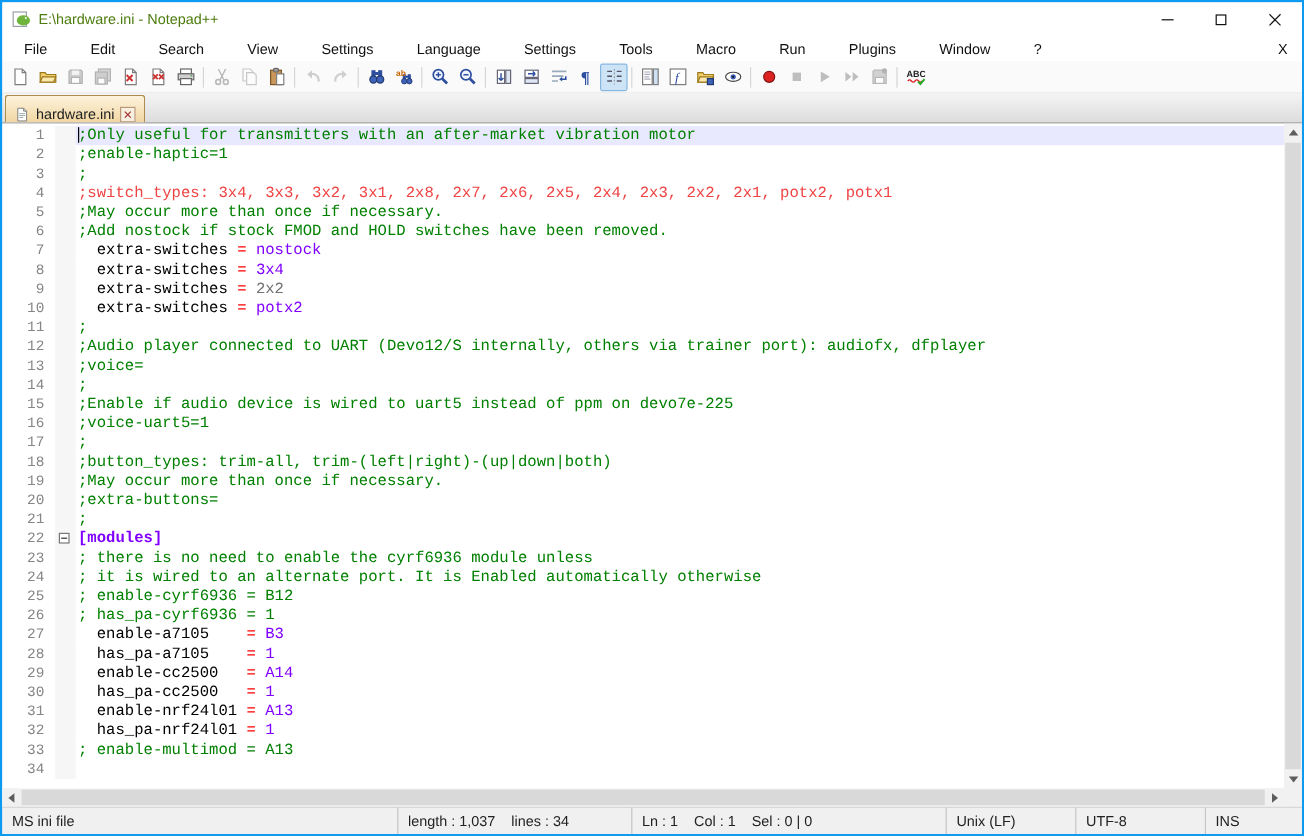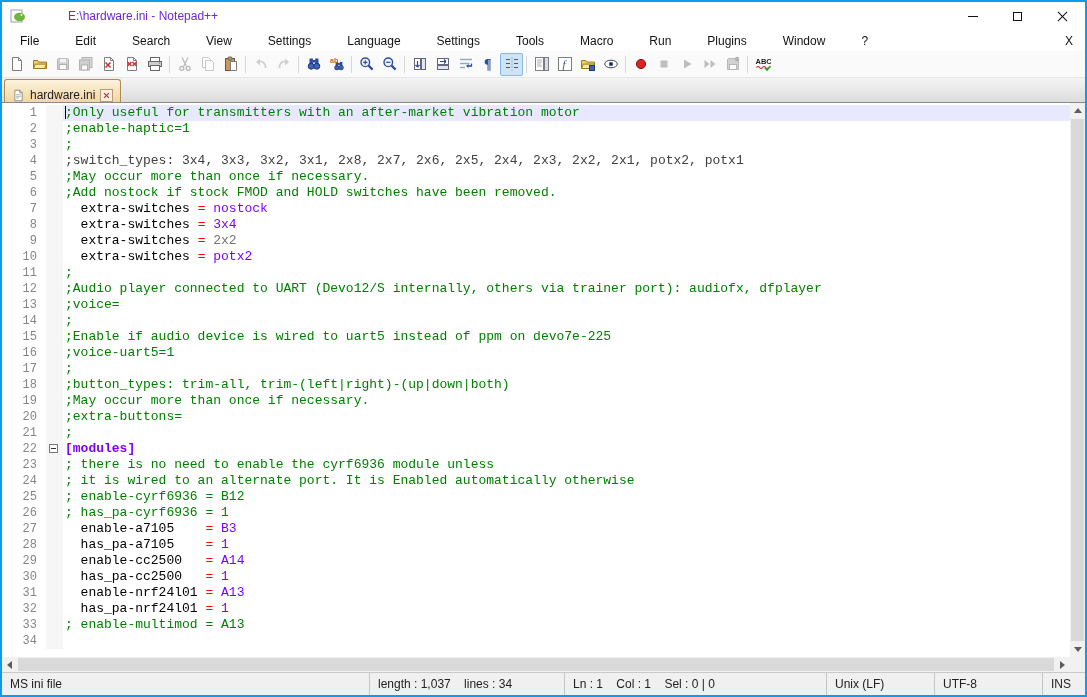--- a/index.html
+++ b/index.html
@@ -9,21 +9,21 @@
   }
   *{box-sizing:border-box;}
   body{margin:0;background:#555;}
   .window{position:relative;width:1087px;height:697px;border:2px solid var(--accent);
     display:flex;flex-direction:column;background:#fff;
     font-family:"Liberation Sans","DejaVu Sans",sans-serif;color:#111;}
 
   
   .titlebar{height:28px;flex:none;display:flex;align-items:center;background:#fff;}
   .app-icon{margin:0 6px 0 8px;flex:none;display:flex;}
-  .tb-title{font-size:12px;color:#6d28d9;margin-left:36px;}
+  .tb-title{font-size:12px;color:#4d7c0f;}
   .win-controls{margin-left:auto;display:flex;height:100%;}
   .win-btn{width:45px;display:flex;align-items:center;justify-content:center;}
   .min-glyph{display:inline-block;width:10px;border-top:1px solid #111;}
   .max-glyph{display:inline-block;width:9px;height:9px;border:1px solid #111;}
   .close-glyph{position:relative;width:11px;height:11px;}
   .close-glyph::before,.close-glyph::after{content:"";position:absolute;left:-1px;top:5px;width:13px;height:1px;background:#111;}
   .close-glyph::before{transform:rotate(45deg);}
   .close-glyph::after{transform:rotate(-45deg);}
 
   
@@ -76,21 +76,21 @@
   .tri{width:0;height:0;}
   .tri.up{border-left:4px solid transparent;border-right:4px solid transparent;border-bottom:5px solid #5d5d5d;}
   .tri.down{border-left:4px solid transparent;border-right:4px solid transparent;border-top:5px solid #5d5d5d;}
   .tri.left{border-top:4px solid transparent;border-bottom:4px solid transparent;border-right:5px solid #5d5d5d;}
   .tri.right{border-top:4px solid transparent;border-bottom:4px solid transparent;border-left:5px solid #5d5d5d;}
 
   
   .statusbar{height:23px;flex:none;display:flex;align-items:stretch;background:#f0f0f0;
     border-top:1px solid #c9c9c9;font-size:12px;color:#222;}
   .seg{display:flex;align-items:center;padding-left:8px;border-right:1px solid #c5c5c5;white-space:pre;}
-  .s1{width:368px;} .s2{width:195px;} .s3{width:262px;} .s4{width:108px;text-align:center;} .s5{width:108px;}
+  .s1{width:330px;} .s2{width:195px;} .s3{width:262px;} .s4{width:108px;text-align:center;} .s5{width:108px;}
   .s6{flex:1;border-right:none;}
 </style>
 </head>
 <body>
 
 <div class="window">
 
   <div class="titlebar">
     <span class="app-icon">
       <svg viewBox="0 0 16 16" width="16" height="16">
@@ -376,21 +376,21 @@
           <span class="code"><span style="color: rgb(0, 128, 0);">;enable-haptic=1</span></span>
         </div>
         <div class="row">
           <span class="ln">3</span>
           <span class="fold"></span>
           <span class="code"><span style="color: rgb(0, 128, 0);">;</span></span>
         </div>
         <div class="row">
           <span class="ln">4</span>
           <span class="fold"></span>
-          <span class="code"><span style="color: #404040; text-align: right;">;switch_types: 3x4, 3x3, 3x2, 3x1, 2x8, 2x7, 2x6, 2x5, 2x4, 2x3, 2x2, 2x1, potx2, potx1</span></span>
+          <span class="code"><span style="color: #ef4444; text-align: right;">;switch_types: 3x4, 3x3, 3x2, 3x1, 2x8, 2x7, 2x6, 2x5, 2x4, 2x3, 2x2, 2x1, potx2, potx1</span></span>
         </div>
         <div class="row">
           <span class="ln">5</span>
           <span class="fold"></span>
           <span class="code"><span style="color: rgb(0, 128, 0);">;May occur more than once if necessary.</span></span>
         </div>
         <div class="row">
           <span class="ln">6</span>
           <span class="fold"></span>
           <span class="code"><span style="color: rgb(0, 128, 0);">;Add nostock if stock FMOD and HOLD switches have been removed.</span></span>

